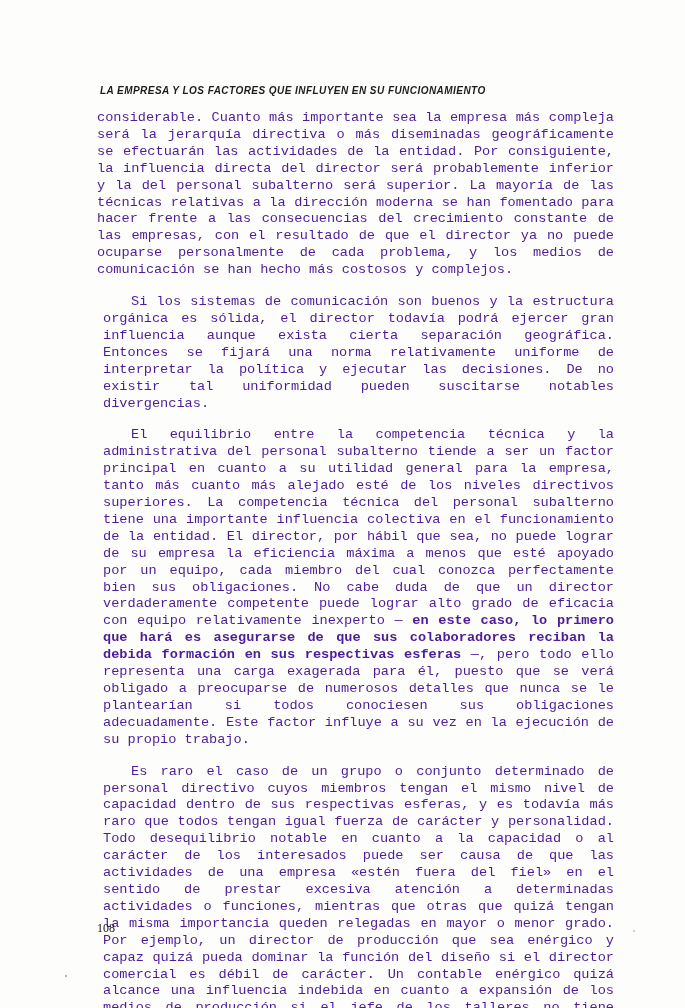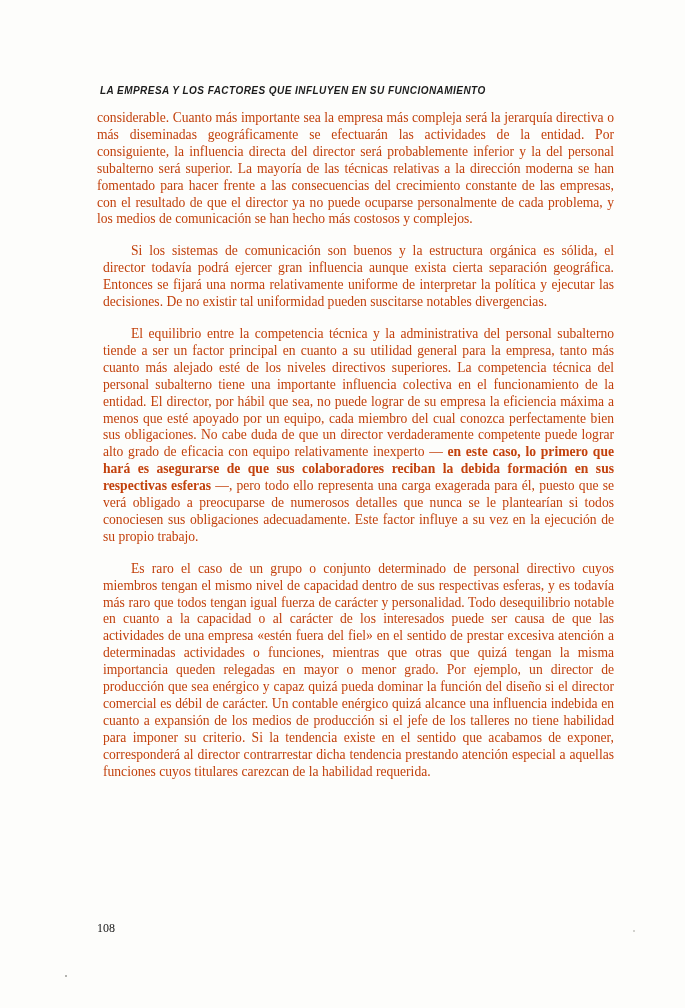--- a/index.html
+++ b/index.html
@@ -32,21 +32,22 @@
     position: absolute;
     top: 110px;
     left: 97px;
     width: 517px;
   }
   .text-block p {
     margin: 0 0 15px 0;
     font-size: 13.6px;
     line-height: 16.9px;
     text-align: justify;
-    color: #c2410c;
+    color: #4c1d95;
+    font-family: Liberation Mono, monospace;
   }
   .text-block p.indent {
     text-indent: 28px;
     margin-left: 6px;
   }
   .bold-passage {
     font-weight: bold;
   }
   .page-number {
     position: absolute;

